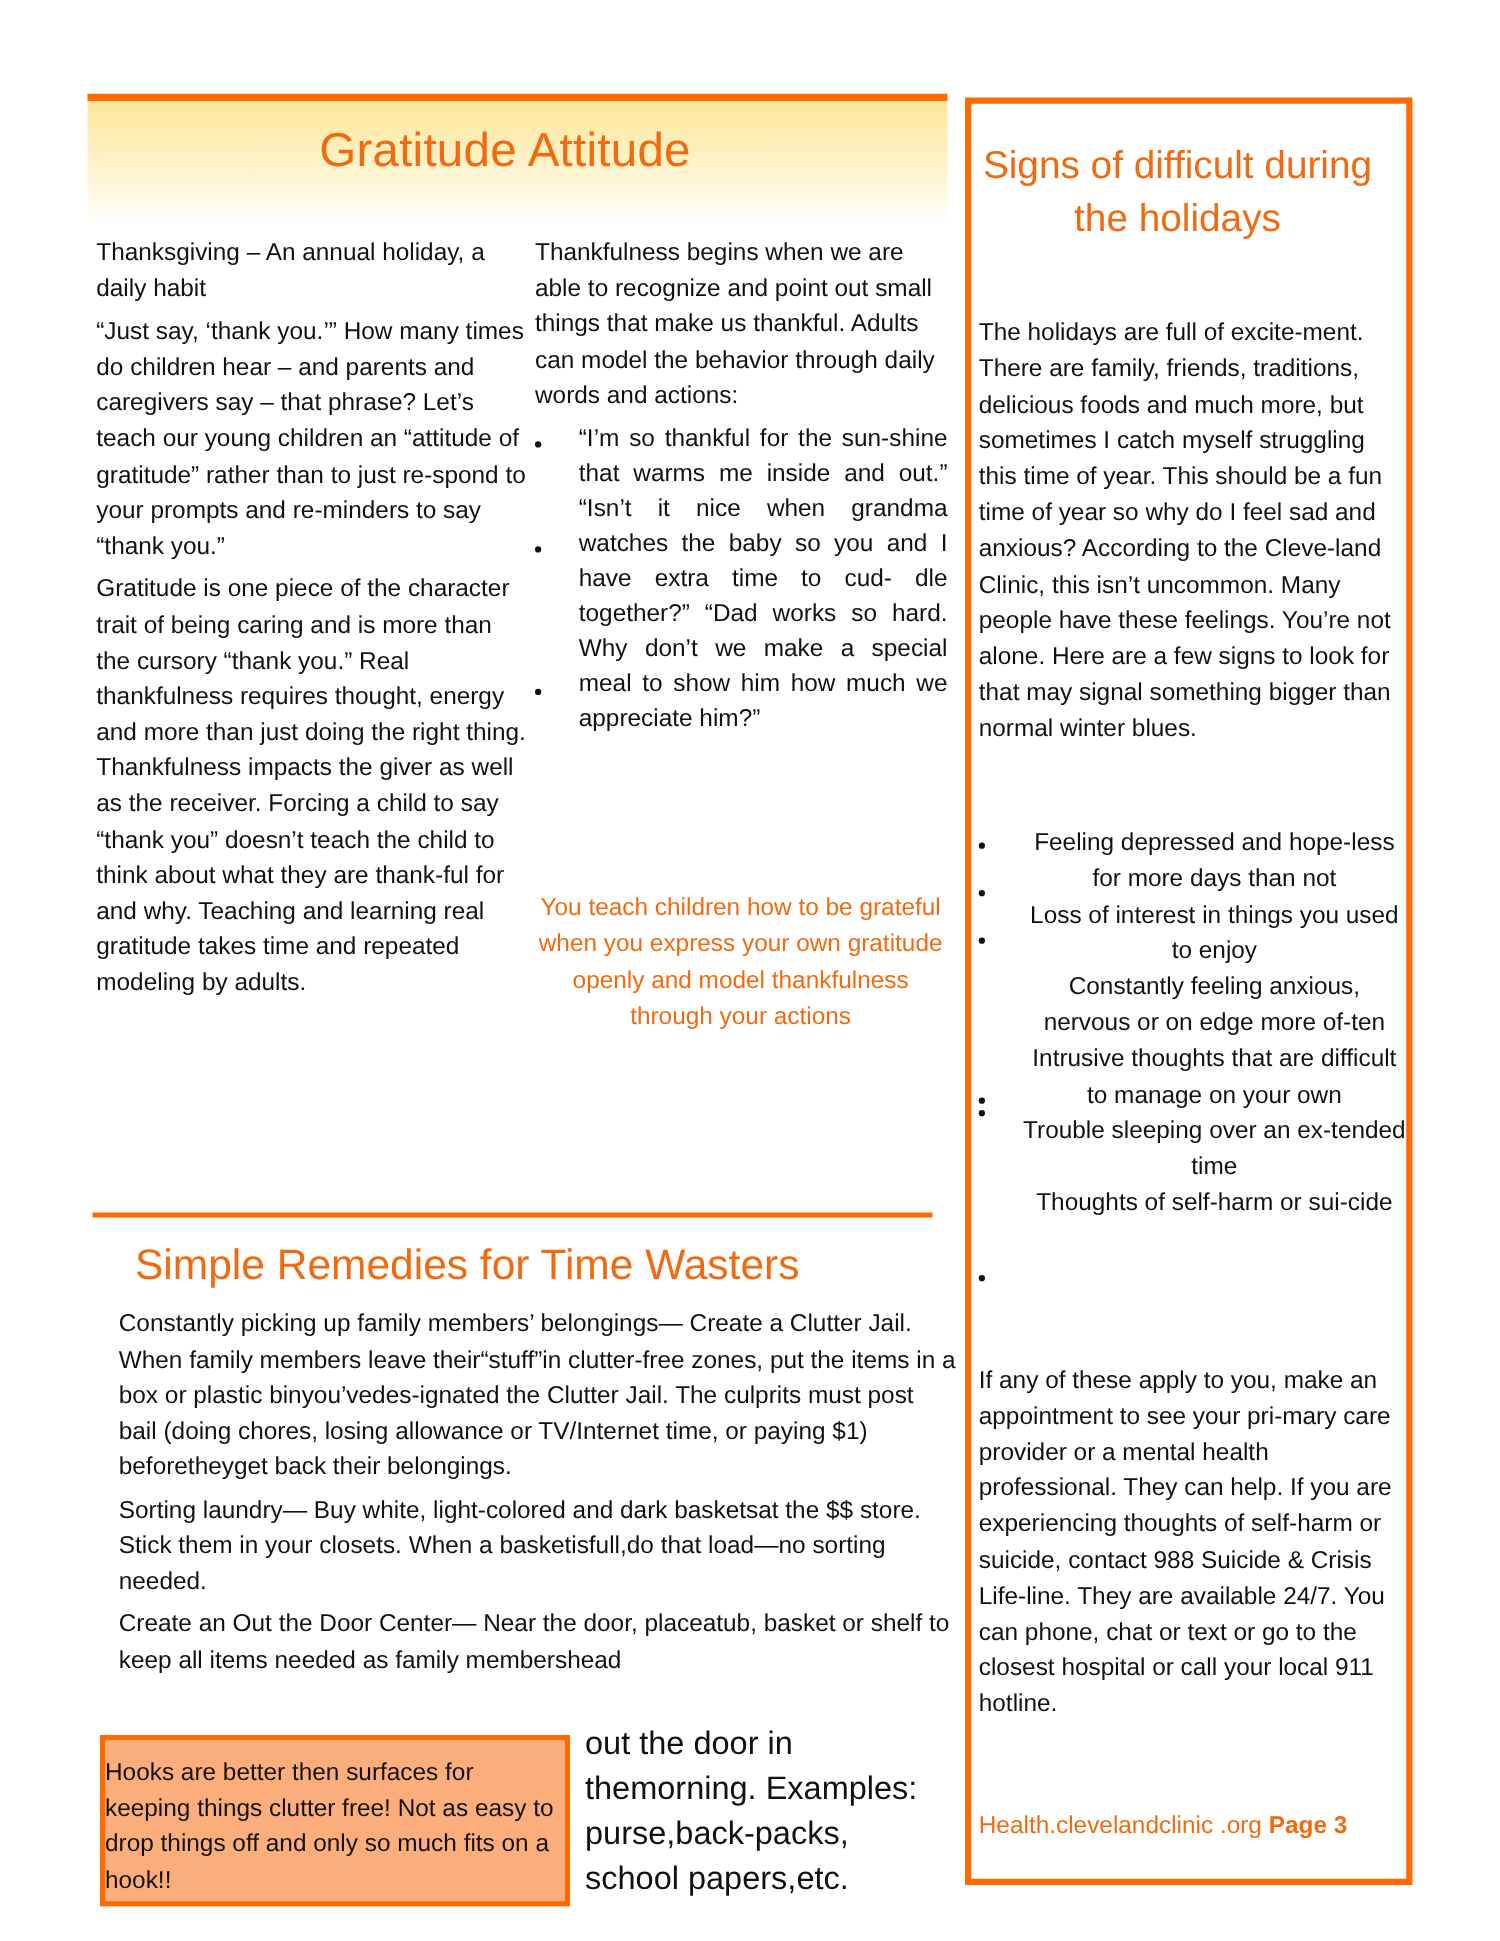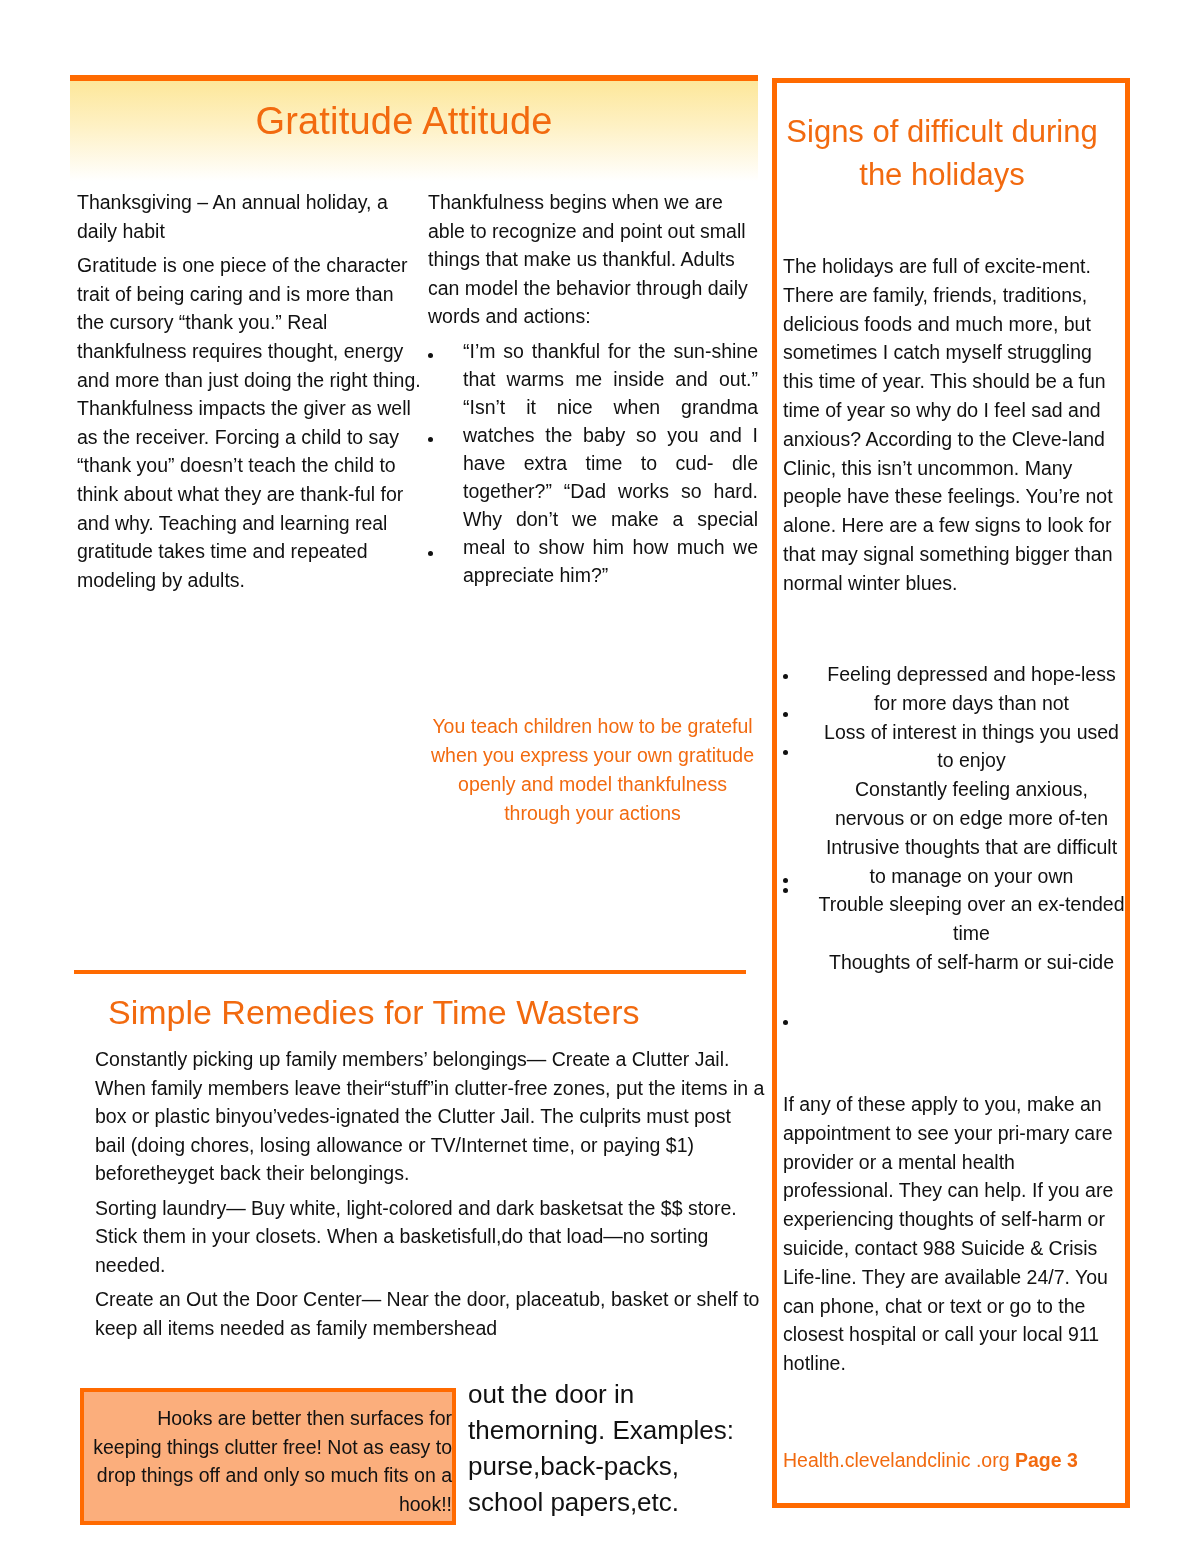--- a/index.html
+++ b/index.html
@@ -27,21 +27,21 @@
     font-size: 19.5px; line-height: 29px; color: #f26a0f; }
 
   
   #rem-line { left: 74px; top: 970px; width: 672px; height: 4px; background: #ff6a00; }
   #rem-title { left: 108px; top: 993px; font-size: 34px; color: #f26a0f; }
   #rem-body { left: 83px; top: 1045px; width: 670px; font-size: 19.5px; line-height: 28.5px; margin-left: 12px; }
   #rem-body p { margin: 0 0 6px 0; }
   #rem-tail { left: 468px; top: 1376px; width: 290px; font-size: 26px; line-height: 36px; }
   #rem-callout { left: 80px; top: 1388px; width: 376px; height: 137px;
     background: #fbae7c; border: 4px solid #ff6a00; box-sizing: border-box;
-    text-align: right; font-size: 19.5px; line-height: 28.5px; color: #111; padding-top: 12px; }
+    text-align: left; font-size: 19.5px; line-height: 28.5px; color: #111; padding-top: 12px; }
 
   
   #side-box { left: 772px; top: 78px; width: 358px; height: 1430px;
     border: 5px solid #ff6a00; box-sizing: border-box; }
   #side-title { left: 782px; top: 110px; width: 320px; text-align: center;
     font-size: 31px; line-height: 43px; color: #f26a0f; }
   #side-intro { left: 783px; top: 252px; width: 342px; font-size: 19.5px; line-height: 28.8px; }
   #side-list { left: 783px; top: 660px; width: 342px; font-size: 19.5px; line-height: 28.8px; position: absolute; text-align: center; }
   #side-list-text { margin-left: 35px; }
   #side-outro { left: 783px; top: 1090px; width: 342px; font-size: 19.5px; line-height: 28.8px; }
@@ -50,20 +50,21 @@
 </style>
 </head>
 <body>
 
 <div class="abs" id="grat-bar"></div>
 <div class="abs" id="grat-band"></div>
 <div class="abs" id="grat-title">Gratitude Attitude</div>
 
 <div class="abs body-text" id="grat-col1">
   <p>Thanksgiving – An annual holiday, a daily habit</p>
+  <p>“Just say, ‘thank you.’” How many times do children hear – and parents and caregivers say – that phrase? Let’s teach our young children an “attitude of gratitude” rather than to just re-spond to your prompts and re-minders to say “thank you.”</p>
   <p>Gratitude is one piece of the character trait of being caring and is more than the cursory “thank you.” Real thankfulness requires thought, energy and more than just doing the right thing. Thankfulness impacts the giver as well as the receiver. Forcing a child to say “thank you” doesn’t teach the child to think about what they are thank-ful for and why. Teaching and learning real gratitude takes time and repeated modeling by adults.</p>
 </div>
 
 <div class="abs body-text" id="grat-col2">
   <p>Thankfulness begins when we are able to recognize and point out small things that make us thankful. Adults can model the behavior through daily words and actions:</p>
   <div id="grat-quotes">
     <span class="dot" style="top:16px"></span>
     <span class="dot" style="top:100px"></span>
     <span class="dot" style="top:214px"></span>
     <div id="grat-quote-text">“I’m so thankful for the sun-shine that warms me inside and out.” “Isn’t it nice when grandma watches the baby so you and I have extra time to cud- dle together?” “Dad works so hard. Why don’t we make a special meal to show him how much we appreciate him?”</div>

